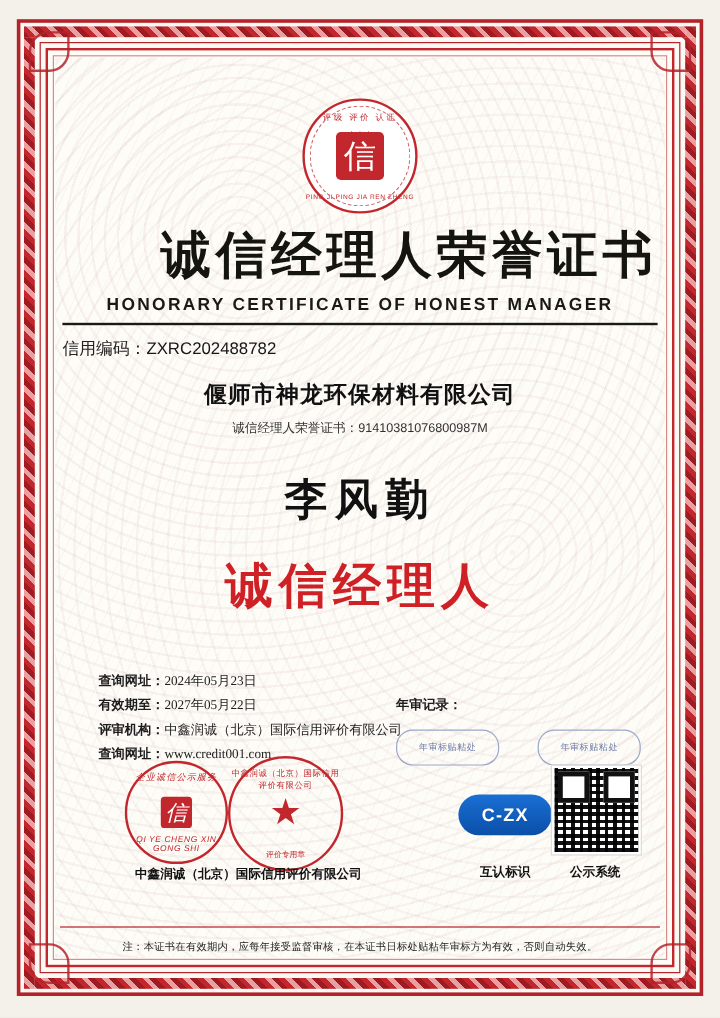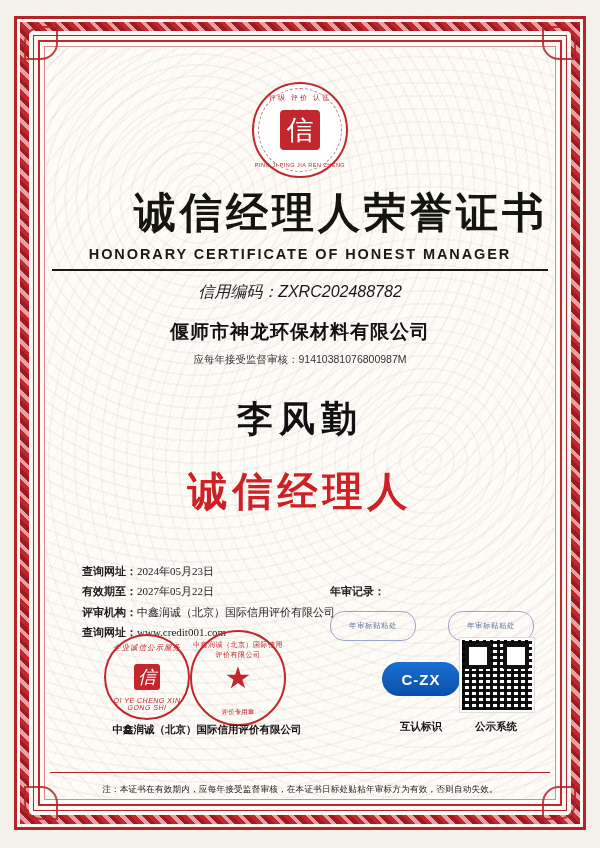--- a/index.html
+++ b/index.html
@@ -144,24 +144,23 @@
   .rule {
     margin: 7px auto 0;
     width: 100%;
     height: 2px;
     background: #1a1a12;
   }
 
   
   .credit-no {
     margin-top: 11px;
-    text-align: center;
-    font-size: 16px;
+    text-align: left;
+    font-size: 14px;
     color: #222;
-    font-style: italic;
   }
   .credit-no .val { color: #17171a; }
 
   
   .company {
     margin-top: 16px;
     text-align: center;
     font-weight: bold;
     font-size: 19px;
     letter-spacing: 1px;
@@ -376,21 +375,21 @@
 
     <div class="title-cn">诚信经理人荣誉证书</div>
     <div class="title-en">HONORARY CERTIFICATE OF HONEST MANAGER</div>
     <div class="rule"></div>
 
     <div class="credit-no">
       <span>信用编码：</span><span class="val">ZXRC202488782</span>
     </div>
 
     <div class="company">偃师市神龙环保材料有限公司</div>
-    <div class="usci">应每年接受监督审核：91410381076800987M</div>
+    <div class="usci">诚信经理人荣誉证书：91410381076800987M</div>
 
     <div class="person">李风勤</div>
     <div class="award">诚信经理人</div>
 
     <div class="details">
       <div class="row">
         <span class="lbl">查询网址：</span><span class="val">2024年05月23日</span>
       </div>
       <div class="row">
         <span class="lbl">有效期至：</span><span class="val">2027年05月22日</span>

